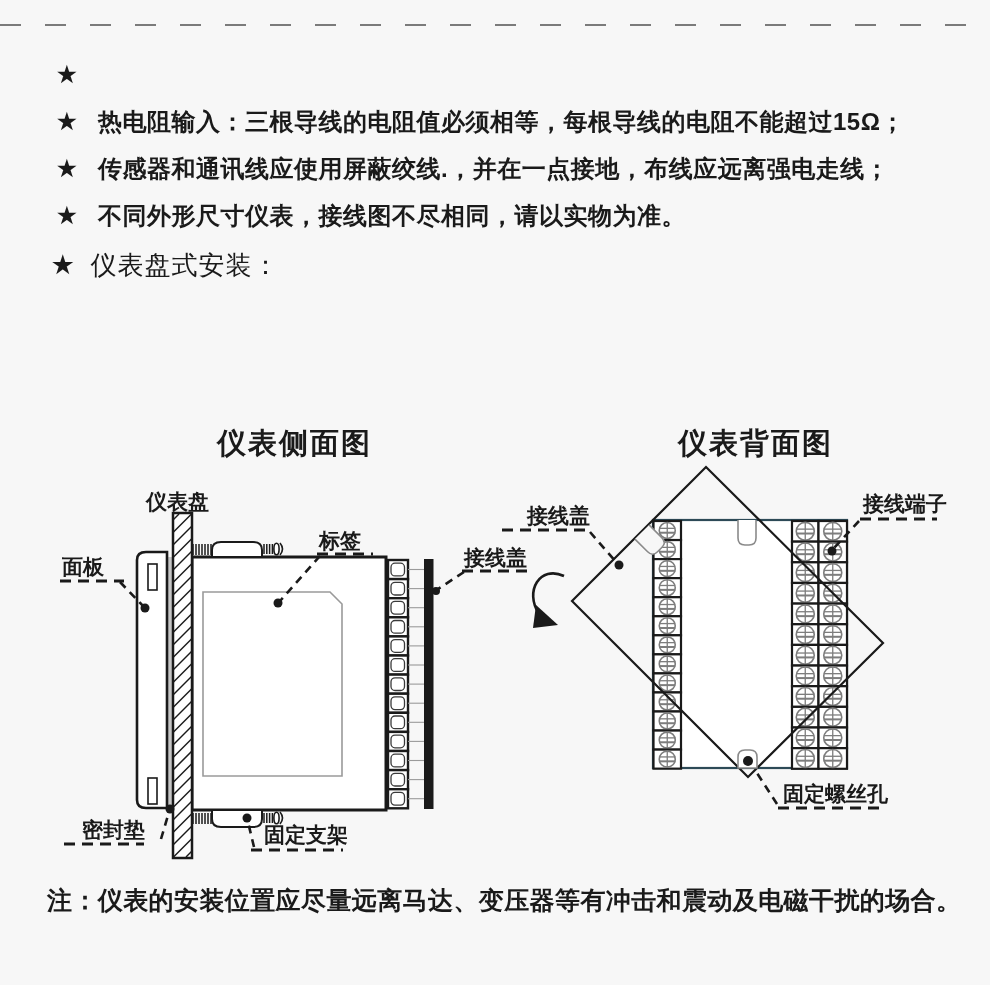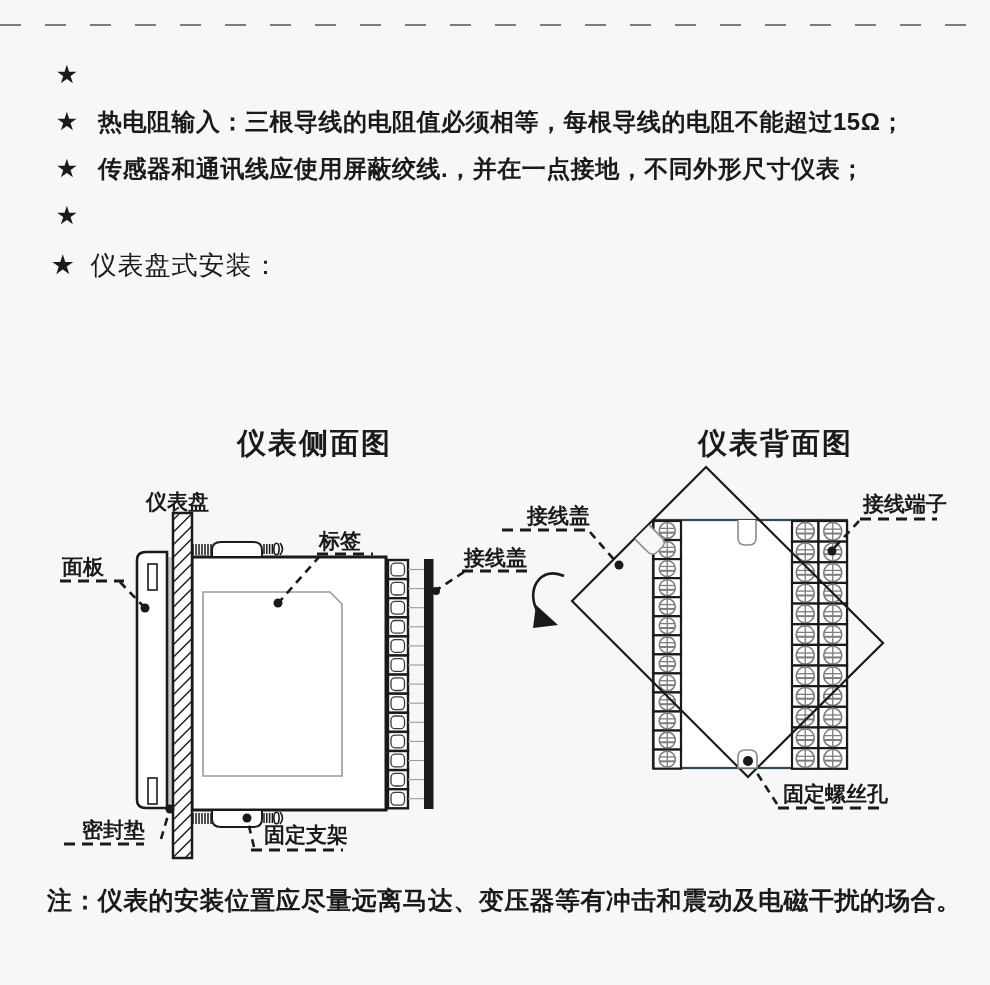--- a/index.html
+++ b/index.html
@@ -12,21 +12,21 @@
   .star{font-size:22px;line-height:29px;width:22px;margin-right:19px;font-weight:bold;}
   .btext{font-size:24px;font-weight:bold;line-height:29px;letter-spacing:0.5px;white-space:nowrap;}
   .section-head{position:absolute;left:52px;top:250px;display:flex;align-items:flex-start;}
   .section-star{font-size:24px;line-height:30px;margin-right:17px;font-weight:bold;}
   .section-title{font-size:26px;font-weight:normal;line-height:30px;letter-spacing:1px;}
   .para{position:absolute;left:40px;top:292px;width:920px;font-size:25px;font-weight:bold;
         line-height:33.5px;letter-spacing:0.6px;}
   .para-line{white-space:nowrap;}
   .para-line.indent{text-indent:49px;}
   .dg-title{position:absolute;top:424px;font-family:"Liberation Serif","DejaVu Serif",serif;
-        font-size:29px;font-weight:bold;letter-spacing:2px;white-space:nowrap;margin-left:20px;}
+        font-size:29px;font-weight:bold;letter-spacing:2px;white-space:nowrap;}
   .dg-title-side{left:217px;}
   .dg-title-back{left:678px;}
   .note{position:absolute;left:47px;top:884px;font-size:25px;font-weight:bold;
         letter-spacing:0.4px;white-space:nowrap;}
   .svg-side{position:absolute;left:40px;top:470px;}
   .svg-back{position:absolute;left:500px;top:455px;}
   svg text{font-family:"Liberation Sans",sans-serif;font-weight:bold;font-size:21px;fill:#1a1a1a;}
   .lead{stroke:#1a1a1a;stroke-width:2.6;stroke-dasharray:8 6;fill:none;}
   .ul{stroke:#1a1a1a;stroke-width:3;stroke-dasharray:11 7;fill:none;}
   .dot{fill:#1a1a1a;}
@@ -42,24 +42,25 @@
   <div class="bullets">
     <div class="bullet-row">
       <span class="star">★</span>
     </div>
     <div class="bullet-row">
       <span class="star">★</span>
       <span class="btext">热电阻输入：三根导线的电阻值必须相等，每根导线的电阻不能超过15Ω；</span>
     </div>
     <div class="bullet-row">
       <span class="star">★</span>
-      <span class="btext">传感器和通讯线应使用屏蔽绞线.，并在一点接地，不同外形尺寸仪表；</span>
+      <span class="btext">传感器和通讯线应使用屏蔽绞线.，并在一点接地，布线应远离强电走线；</span>
     </div>
     <div class="bullet-row">
       <span class="star">★</span>
+      <span class="btext">不同外形尺寸仪表，接线图不尽相同，请以实物为准。</span>
     </div>
   </div>
 
   <div class="section-head">
     <span class="section-star">★</span>
     <span class="section-title">仪表盘式安装：</span>
   </div>
 
 
   <div class="dg-title dg-title-side">仪表侧面图</div>

